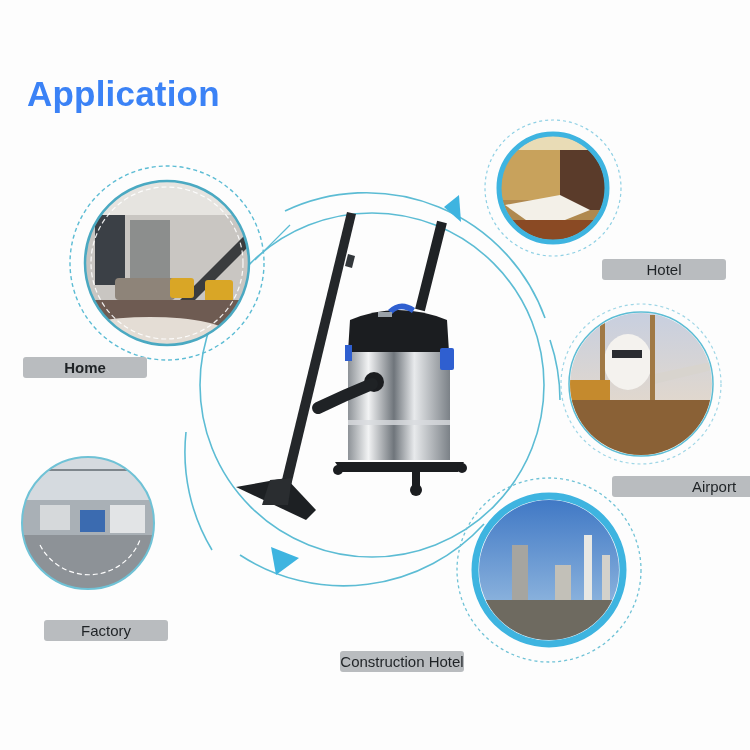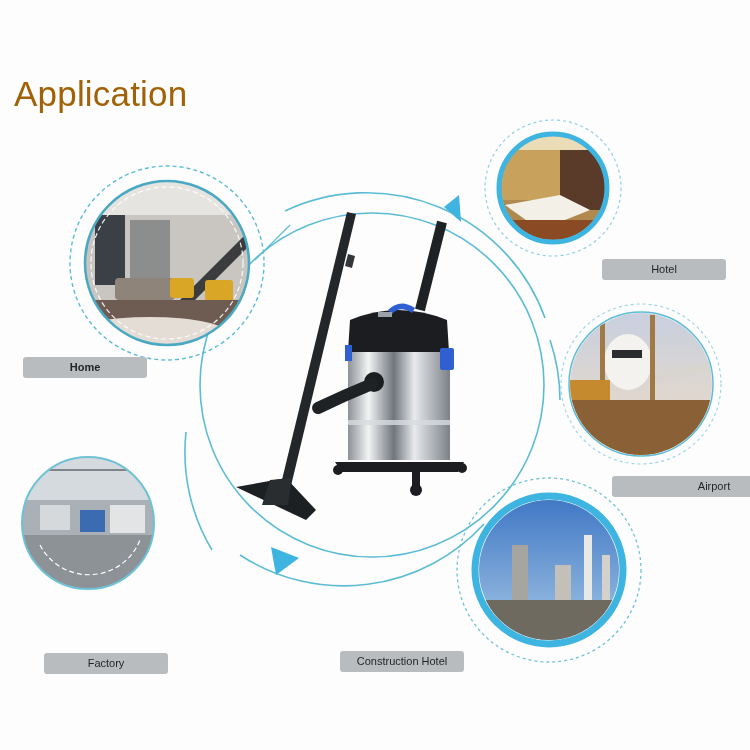--- a/index.html
+++ b/index.html
@@ -1,18 +1,18 @@
 <!DOCTYPE html>
 <html><head>
 <meta charset="utf-8">
 <style>
   html,body{margin:0;padding:0;background:#ffffff;}
   #stage{position:relative;width:750px;height:750px;overflow:hidden;background:#fdfdfd;font-family:"Liberation Sans",sans-serif;}
-  .title{position:absolute;left:14px;top:76px;font-size:35px;font-weight:normal;color:#a16207;letter-spacing:0.2px;line-height:1;}
-  .label{position:absolute;height:21px;width:124px;background:#b9bcbf;border-radius:3px;color:#1f2326;font-size:11px;text-align:center;line-height:21px;}
+  .title{position:absolute;left:27px;top:76px;font-size:35px;font-weight:bold;color:#3b82f6;letter-spacing:0.2px;line-height:1;}
+  .label{position:absolute;height:21px;width:124px;background:#b9bcbf;border-radius:3px;color:#1f2326;font-size:15px;text-align:center;line-height:21px;}
   svg.deco{position:absolute;left:0;top:0;}
 </style>
 </head>
 <body>
 
 <div id="stage">
 
   <div class="title">Application</div>
 
   <svg class="deco" width="750" height="750" viewBox="0 0 750 750">
@@ -162,15 +162,15 @@
       <circle cx="338" cy="470" r="5" fill="#1b1d20"></circle>
       <circle cx="462" cy="468" r="5" fill="#1b1d20"></circle>
       <circle cx="416" cy="490" r="6" fill="#1b1d20"></circle>
       <rect x="412" y="470" width="8" height="20" fill="#1b1d20"></rect>
     </g>
   </svg>
 
   <div class="label" style="left:23px;top:357px;font-weight:bold;">Home</div>
   <div class="label" style="left:602px;top:259px;">Hotel</div>
   <div class="label" style="left:612px;top:476px;padding-left:40px;">Airport</div>
-  <div class="label" style="left:44px;top:620px;margin-top:33px;">Factory</div>
+  <div class="label" style="left:44px;top:620px;">Factory</div>
   <div class="label" style="left:340px;top:651px;">Construction Hotel</div>
 </div>
 
 </body></html>

